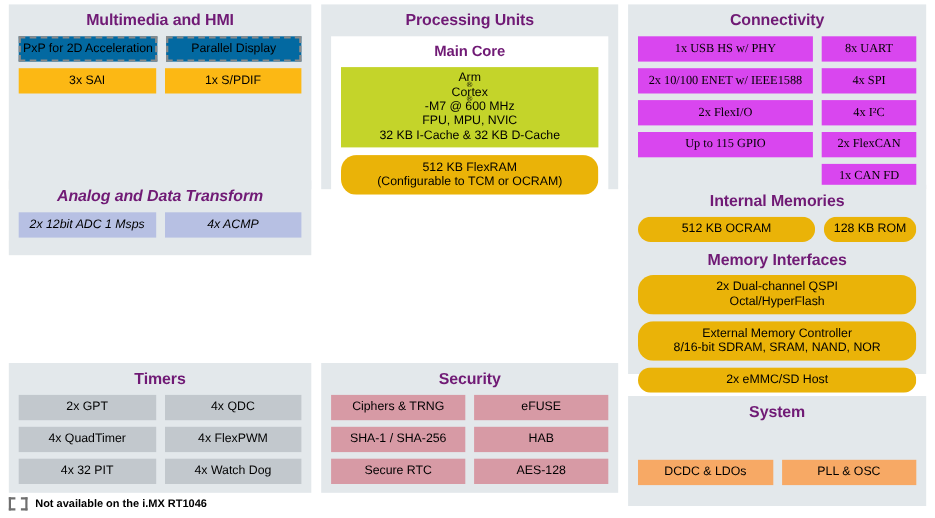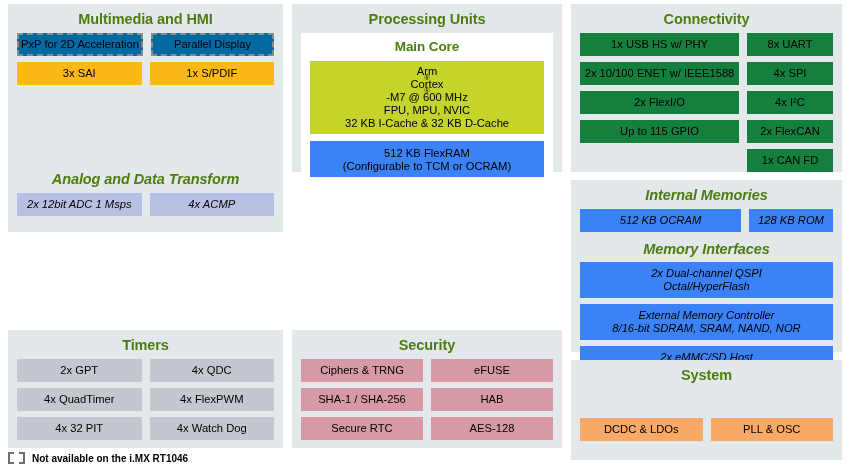--- a/index.html
+++ b/index.html
@@ -18,21 +18,21 @@
   .panel {
     position: absolute;
     background: #e3e8eb;
     box-sizing: border-box;
   }
   .panel-title {
     text-align: center;
     font-weight: bold;
     font-size: 14.5px;
     line-height: 16px;
-    color: #4d7c0f;
+    color: #701a75;
     padding-top: 7px;
     padding-bottom: 6px;
     letter-spacing: -0.1px;
   }
   .panel-title.sub {
     padding-top: 5px;
     padding-bottom: 5px;
   }
   .row {
     display: flex;
@@ -53,46 +53,46 @@
     color: #000;
     border: 1px solid transparent;
     white-space: nowrap;
   }
   .cell span { display: block; }
 
   
   .c-orange   { background: #fcb814; }
   .c-orange-d { background: #0369a1; border: 2px dashed #8a8a8a; }
   .c-green    { background: #c4d42a; }
-  .c-blue     { background: #3b82f6; }
-  .c-lightblue{ background: #15803d; }
+  .c-blue     { background: #eab308; border-radius: 14px; }
+  .c-lightblue{ background: #d946ef; font-family: Liberation Serif, serif; }
   .c-periwink { background: #b7c0e3; }
   .c-gray     { background: #c2c8cd; }
   .c-pink     { background: #d79aa5; }
   .c-peach    { background: #f7a965; margin-top: 29px; }
 
   
   #panel-multimedia { left: 8px;   top: 4px;   width: 275px; height: 168px; }
   #panel-processing { left: 292px; top: 4px;   width: 270px; height: 168px; }
   #panel-connectivity { left: 571px; top: 4px; width: 271px; height: 168px; }
   #panel-analog     { left: 8px;   top: 164px; width: 275px; height: 68px; font-style: italic; }
-  #panel-memories   { left: 571px; top: 180px; width: 271px; height: 172px; font-style: italic; }
+  #panel-memories   { left: 571px; top: 168px; width: 271px; height: 172px; }
   #panel-timers     { left: 8px;   top: 330px; width: 275px; height: 118px; }
   #panel-security   { left: 292px; top: 330px; width: 270px; height: 118px; }
   #panel-system     { left: 571px; top: 360px; width: 271px; height: 100px; }
 
   
   .maincore {
     background: #ffffff;
     margin: 0 9px 8px 9px;
     padding-bottom: 8px;
   }
   .maincore .panel-title { font-size: 13.5px; padding-top: 6px; padding-bottom: 6px; }
   .maincore .row { padding: 0 9px 7px 9px; }
-  .maincore .cell { min-height: 20px; justify-content: flex-end; }
+  .maincore .cell { min-height: 20px; }
   .cell.tall3 { min-height: 50px; }
   .cell.tall2 { min-height: 36px; }
 
   
   .conn-wrap { display: flex; gap: 8px; padding: 0 9px; }
   .conn-col { display: flex; flex-direction: column; gap: 6px; }
   .conn-col.left { flex: 0 0 159px; }
   .conn-col.right { flex: 1; }
   .conn-col .cell { min-height: 23px; }
 

